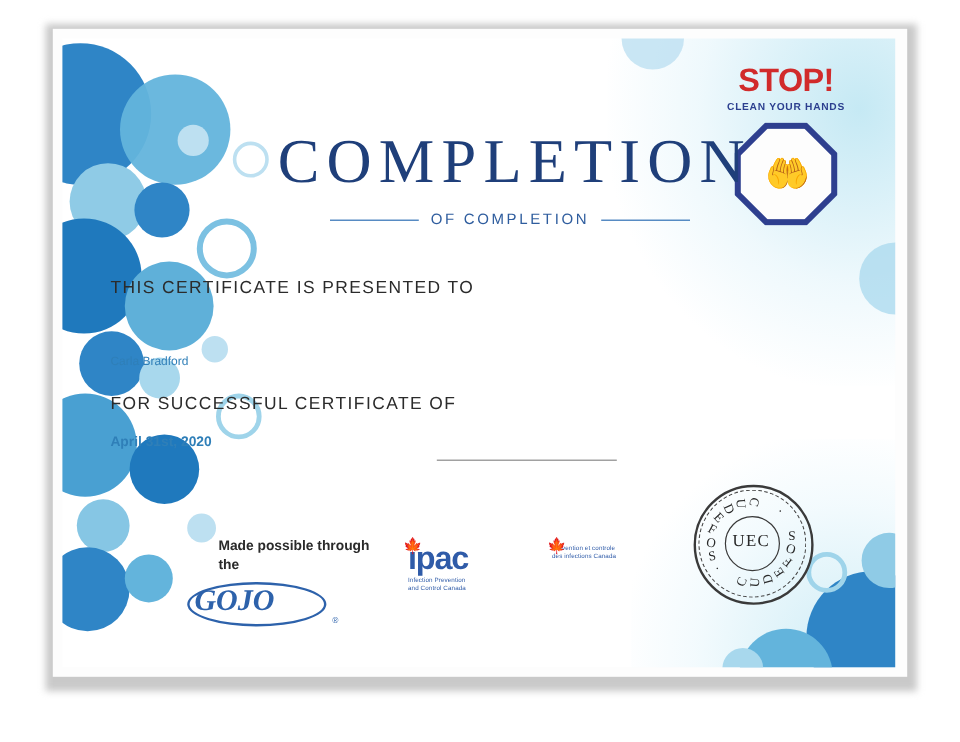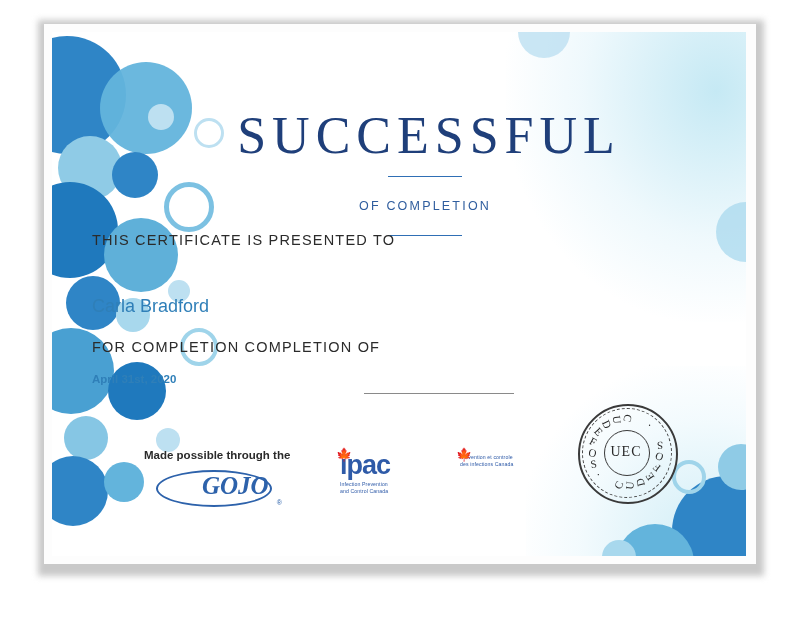--- a/index.html
+++ b/index.html
@@ -89,22 +89,21 @@
     color: #1f3f7a;
     line-height: 1;
     padding-left: 60px;
   }
   #subtitle-row {
     margin-top: 14px;
     padding-left: 52px;
     display: flex;
     align-items: center;
     justify-content: center;
-    gap: 22px;
-    flex-direction: column;
+    gap: 10px;
   }
   .rule {
     height: 1px;
     background: #2f6fb5;
     width: 74px;
   }
   #cert-subtitle {
     font-size: 12.5px;
     letter-spacing: 2.2px;
     color: #2f5d9e;
@@ -118,21 +117,21 @@
     text-align: left;
     padding-left: 40px;
   }
   .line-caps {
     font-size: 14.5px;
     letter-spacing: 1.2px;
     color: #2b2b2b;
     margin-bottom: 18px;
   }
   .line-value {
-    font-size: 18px;
+    font-size: 10px;
     color: #2f7fb8;
     margin-bottom: 22px;
     margin-top: 48px;
   }
   #date-line {
     margin-top: 6px;
     font-size: 11.5px;
     color: #2f7fb8;
     font-weight: bold;
   }
@@ -206,35 +205,35 @@
   #support {
     position: absolute;
     left: 92px; top: 6px;
     width: 180px;
   }
   #support-text {
     font-size: 11.5px;
     font-weight: bold;
     color: #2a2a2a;
     line-height: 1.35;
+    margin-left: 38px;
   }
   #gojo {
     margin-top: 8px;
     margin-left: 18px;
     position: relative;
     width: 108px; height: 34px;
   }
   #gojo-word {
     font-family: "Liberation Serif", serif;
     font-weight: bold;
     font-style: italic;
     font-size: 25px;
     color: #2d62ab;
     letter-spacing: 0px;
-    margin-left: 40px;
   }
   #gojo-oval {
     position: absolute;
     left: -6px; top: -2px;
     width: 112px; height: 33px;
     border: 2px solid #2d62ab;
     border-radius: 50%;
   }
   #gojo-reg {
     position: absolute;
@@ -364,34 +363,42 @@
         <div class="bubble" style="right:52px;  bottom:-46px; width:78px;  height:78px;  background:#63b4dc;"></div>
         <div class="bubble" style="right:-18px; bottom:66px;  width:46px;  height:46px;  background:#8fcbe6;"></div>
         <div class="bubble" style="right:110px; bottom:-18px; width:34px;  height:34px;  background:#a8d8ed;"></div>
         <div class="bub-ring" style="right:40px; bottom:62px; width:26px; height:26px; border-width:4px; border-color:#9fd4ea;"></div>
       </div>
       <div>
         <div class="bubble" style="right:176px; top:-26px; width:52px; height:52px; background:#bde0f1; opacity:.8;"></div>
         <div class="bubble" style="right:-30px; top:170px; width:60px; height:60px; background:#a8d8ed; opacity:.75;"></div>
       </div>
 
+      <div id="stop-badge">
+        <div id="stop-word">STOP!</div>
+        <div id="stop-sub">CLEAN YOUR HANDS</div>
+        <div id="octagon">
+          <div id="octagon-inner"></div>
+          <div id="hands">🤲</div>
+        </div>
+      </div>
 
       <div id="title-block">
-        <div id="cert-title">SUCCESSFUL</div>
+        <div id="cert-title">COMPLETION</div>
         <div id="subtitle-row">
           <span class="rule"></span>
           <span id="cert-subtitle">OF COMPLETION</span>
           <span class="rule"></span>
         </div>
       </div>
 
       <div id="body-block">
         <div class="line-caps">THIS CERTIFICATE IS PRESENTED TO</div>
         <div class="line-value">Carla Bradford</div>
-        <div class="line-caps">FOR COMPLETION COMPLETION OF</div>
+        <div class="line-caps">FOR SUCCESSFUL CERTIFICATE OF</div>
         <div id="date-line">April 31st, 2020</div>
         <div id="date-rule"></div>
       </div>
 
       <div id="footer">
 
         <div id="support">
           <div id="support-text">
             <div>Made possible through the</div>
           </div>

